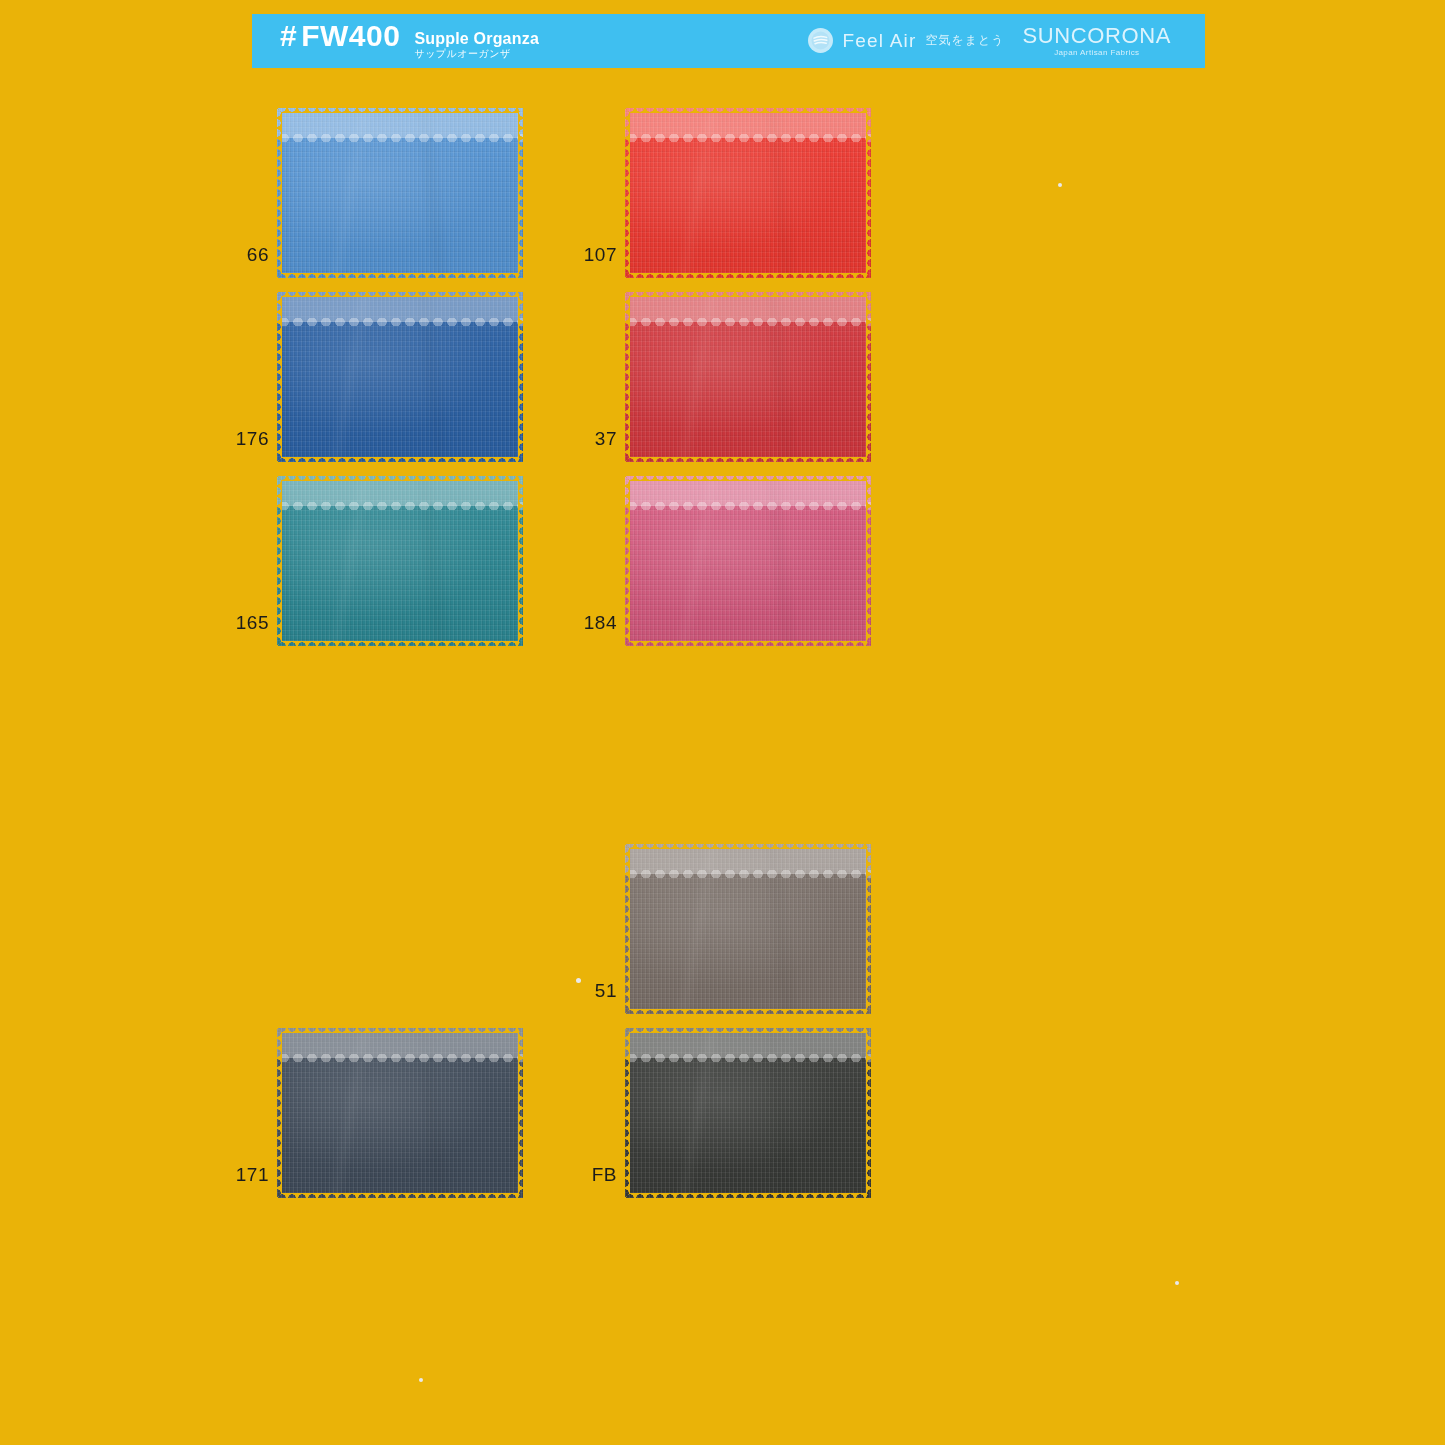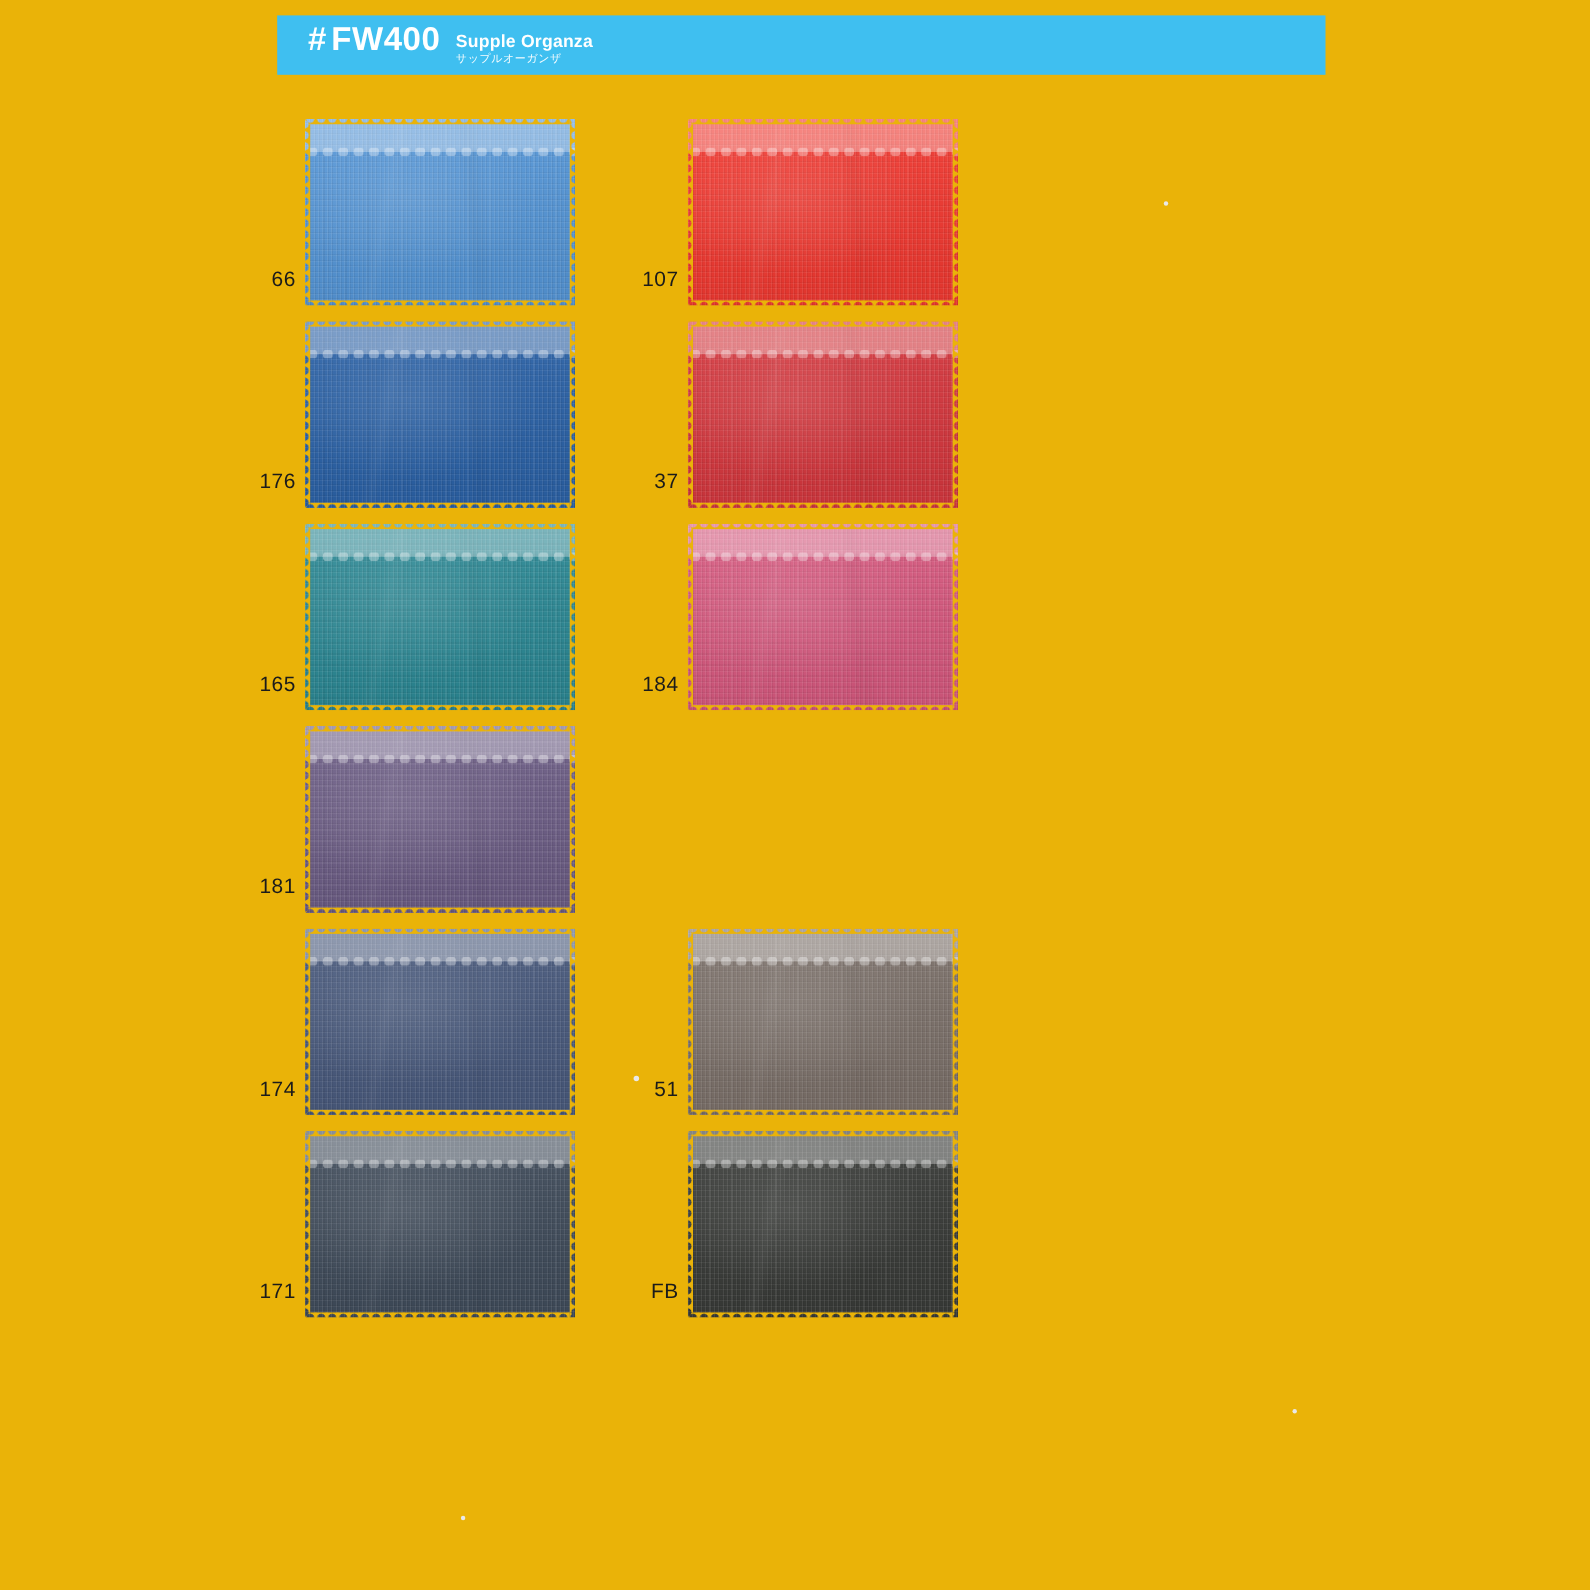--- a/index.html
+++ b/index.html
@@ -293,20 +293,39 @@
         <span class="hash">#</span><span>FW400</span>
       </div>
       <div class="name-block">
         <span class="name-en">Supple Organza</span>
         <span class="name-jp">サップルオーガンザ</span>
       </div>
     </div>
 
     <div class="banner-spacer"></div>
 
+    <div class="banner-right">
+      <div class="feelair">
+        <span class="feelair-badge">
+          <svg width="19" height="19" viewBox="0 0 19 19" aria-hidden="true">
+            <circle cx="9.5" cy="9.5" r="9" fill="#bde6f8"></circle>
+            <path d="M3 7.2 C6.5 5.2 12 5.2 15.6 6.4" stroke="#ffffff" stroke-width="1.5" fill="none" stroke-linecap="round"></path>
+            <path d="M3.2 10 C6.8 8.2 12.2 8.2 15.8 9.3" stroke="#ffffff" stroke-width="1.5" fill="none" stroke-linecap="round"></path>
+            <path d="M4 12.8 C7.2 11.3 12 11.3 15.2 12.2" stroke="#ffffff" stroke-width="1.5" fill="none" stroke-linecap="round"></path>
+          </svg>
+        </span>
+        <span class="feelair-text">Feel Air</span>
+        <span class="feelair-jp">空気をまとう</span>
+      </div>
+
+      <div class="brand">
+        <span class="brand-name">SUNCORONA</span>
+        <span class="brand-tag">Japan Artisan Fabrics</span>
+      </div>
+    </div>
 
   </div>
 
   <div class="grid">
       <div class="row">
         <div class="cell col0">
           <div class="swatch-label">66</div>
           <div class="swatch">
             <div class="pink-edge">
               <div class="fabric-base" style="background: rgb(86, 151, 216);">
@@ -388,50 +407,22 @@
                 <div class="weave-h"></div>
                 <div class="cloth-shade"></div>
                 <div class="cloth-wrinkle"></div>
                 <div class="sheer-band"></div>
               </div>
             </div>
           </div>
         </div>
       </div>
       <div class="row">
-        <div class="cell col0">
-          <div class="swatch-label">181</div>
-          <div class="swatch">
-            <div class="pink-edge">
-              <div class="fabric-base" style="background: rgb(109, 94, 134);">
-                <div class="weave-v"></div>
-                <div class="weave-h"></div>
-                <div class="cloth-shade"></div>
-                <div class="cloth-wrinkle"></div>
-                <div class="sheer-band"></div>
-              </div>
-            </div>
-          </div>
-        </div>
-      </div>
-      <div class="row">
-        <div class="cell col0">
-          <div class="swatch-label">174</div>
-          <div class="swatch">
-            <div class="pink-edge">
-              <div class="fabric-base" style="background: rgb(74, 91, 126);">
-                <div class="weave-v"></div>
-                <div class="weave-h"></div>
-                <div class="cloth-shade"></div>
-                <div class="cloth-wrinkle"></div>
-                <div class="sheer-band"></div>
-              </div>
-            </div>
-          </div>
-        </div>
+      </div>
+      <div class="row">
         <div class="cell col1">
           <div class="swatch-label">51</div>
           <div class="swatch">
             <div class="pink-edge">
               <div class="fabric-base" style="background: rgb(125, 114, 107);">
                 <div class="weave-v"></div>
                 <div class="weave-h"></div>
                 <div class="cloth-shade"></div>
                 <div class="cloth-wrinkle"></div>
                 <div class="sheer-band"></div>

